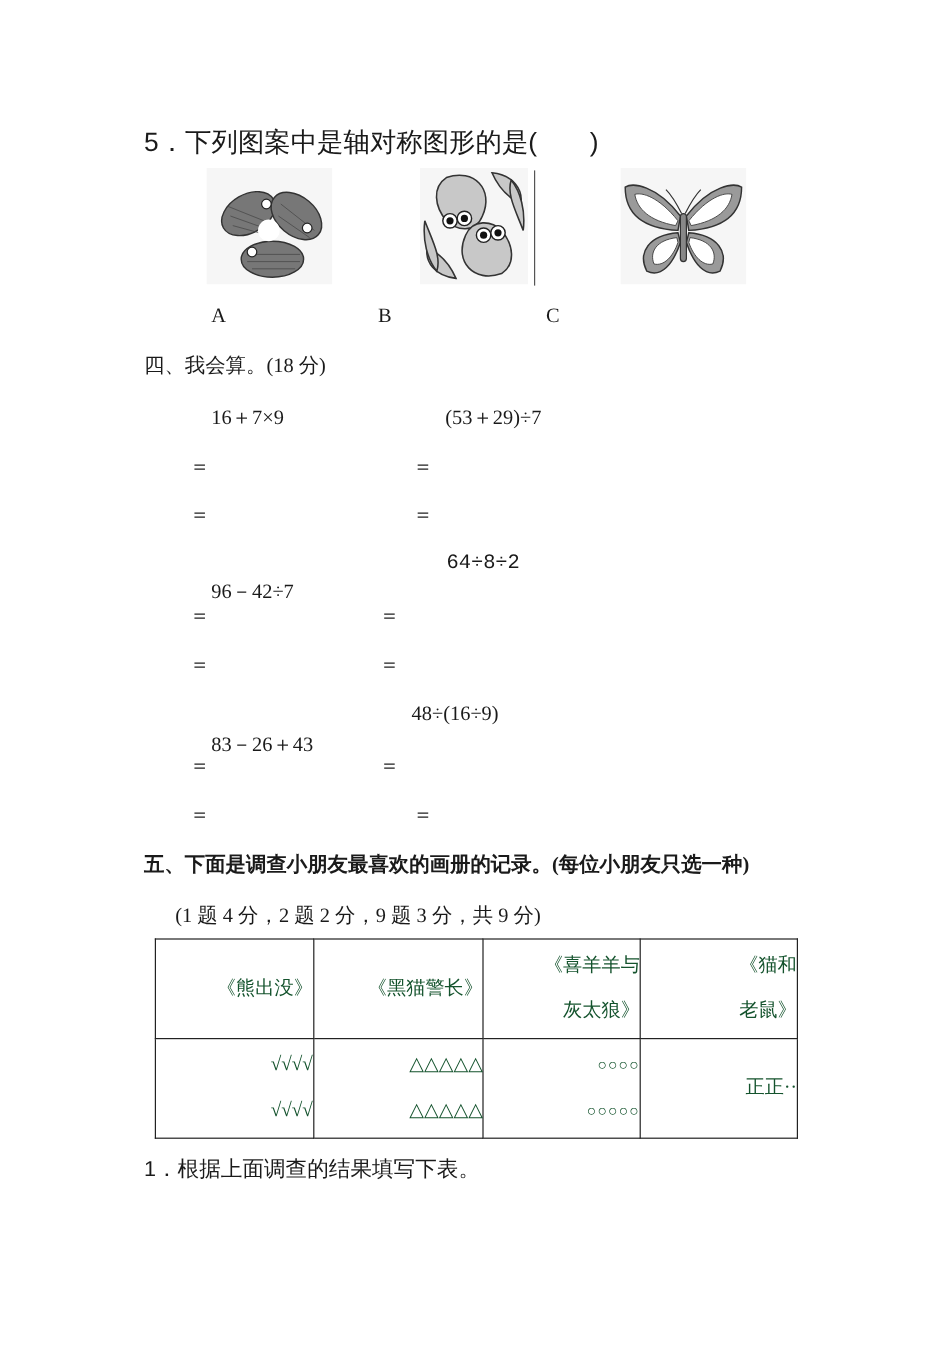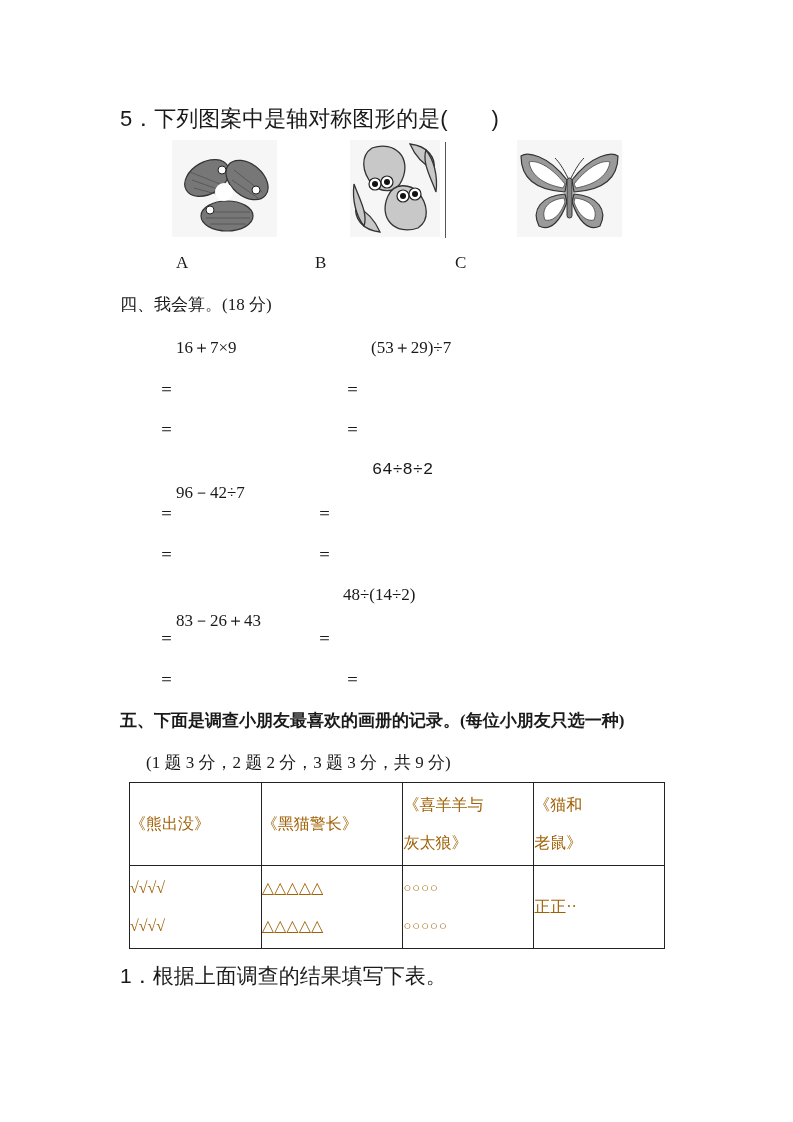--- a/index.html
+++ b/index.html
@@ -8,22 +8,22 @@
   .abs { position:absolute; white-space:nowrap; }
   .sans { font-family:"Liberation Sans", "DejaVu Sans", sans-serif; }
   .q-title { left:120px; top:104px; font-size:22px; }
   .img-box { position:absolute; top:140px; height:97px; }
   .opt-label { top:253px; font-size:17px; }
   .sec-title { font-size:17px; }
   .expr { font-size:17px; }
   .eq { font-size:17px; }
   table.survey { position:absolute; left:129px; top:782px; width:536px;
                  border-collapse:collapse; font-size:16px; }
-  table.survey td { border:1.4px solid #222; text-align:left; vertical-align:middle;
-                    line-height:38px; color:#a16207; padding:0; }
+  table.survey td { border:1.4px solid #222; text-align:right; vertical-align:middle;
+                    line-height:38px; color:#14532d; padding:0; }
   table.survey tr.h td { height:82px; }
   table.survey tr.d td { height:82px; }
   .divider { position:absolute; left:445px; top:142px; width:1px; height:96px; background:#555; }
 </style>
 </head>
 <body>
 
 <div class="abs q-title sans">5．下列图案中是轴对称图形的是(　　)</div>
 
 <div class="img-box" style="left:172px;width:105px;">
@@ -109,28 +109,28 @@
 <div class="abs eq" style="left:344px;top:417px;">＝</div>
 
 <div class="abs expr" style="left:176px;top:481px;">96－42÷7</div>
 <div class="abs expr" style="left:372px;top:460px;font-family:Liberation Mono, monospace;">64÷8÷2</div>
 <div class="abs eq" style="left:158px;top:501px;">＝</div>
 <div class="abs eq" style="left:316px;top:501px;">＝</div>
 <div class="abs eq" style="left:158px;top:542px;">＝</div>
 <div class="abs eq" style="left:316px;top:542px;">＝</div>
 
 <div class="abs expr" style="left:176px;top:609px;">83－26＋43</div>
-<div class="abs expr" style="left:343px;top:585px;">48÷(14÷2)</div>
+<div class="abs expr" style="left:343px;top:585px;">48÷(16÷9)</div>
 <div class="abs eq" style="left:158px;top:626px;">＝</div>
 <div class="abs eq" style="left:316px;top:626px;">＝</div>
 <div class="abs eq" style="left:158px;top:667px;">＝</div>
 <div class="abs eq" style="left:344px;top:667px;">＝</div>
 
 <div class="abs sec-title" style="left:120px;top:709px;font-weight:bold;">五、下面是调查小朋友最喜欢的画册的记录。(每位小朋友只选一种)</div>
-<div class="abs sec-title" style="left:146px;top:751px;">(1 题 3 分，2 题 2 分，3 题 3 分，共 9 分)</div>
+<div class="abs sec-title" style="left:146px;top:751px;">(1 题 4 分，2 题 2 分，9 题 3 分，共 9 分)</div>
 
 <table class="survey">
   <colgroup>
     <col style="width:132px">
       <col style="width:142px">
       <col style="width:131px">
       <col style="width:131px">
   </colgroup>
   <tbody>
       <tr class="h">
@@ -156,13 +156,13 @@
         </td>
     <td style="font-size:13px;letter-spacing:1px;">
           <div>○○○○</div>
           <div>○○○○○</div>
         </td>
     <td><span>正正··</span></td>
   </tr>
 </tbody>
   </table>
 
-<div class="abs sans" style="left:120px;top:962px;font-size:21px;">1．根据上面调查的结果填写下表。</div>
+<div class="abs sans" style="left:120px;top:962px;font-size:18px;">1．根据上面调查的结果填写下表。</div>
 
 </body></html>

